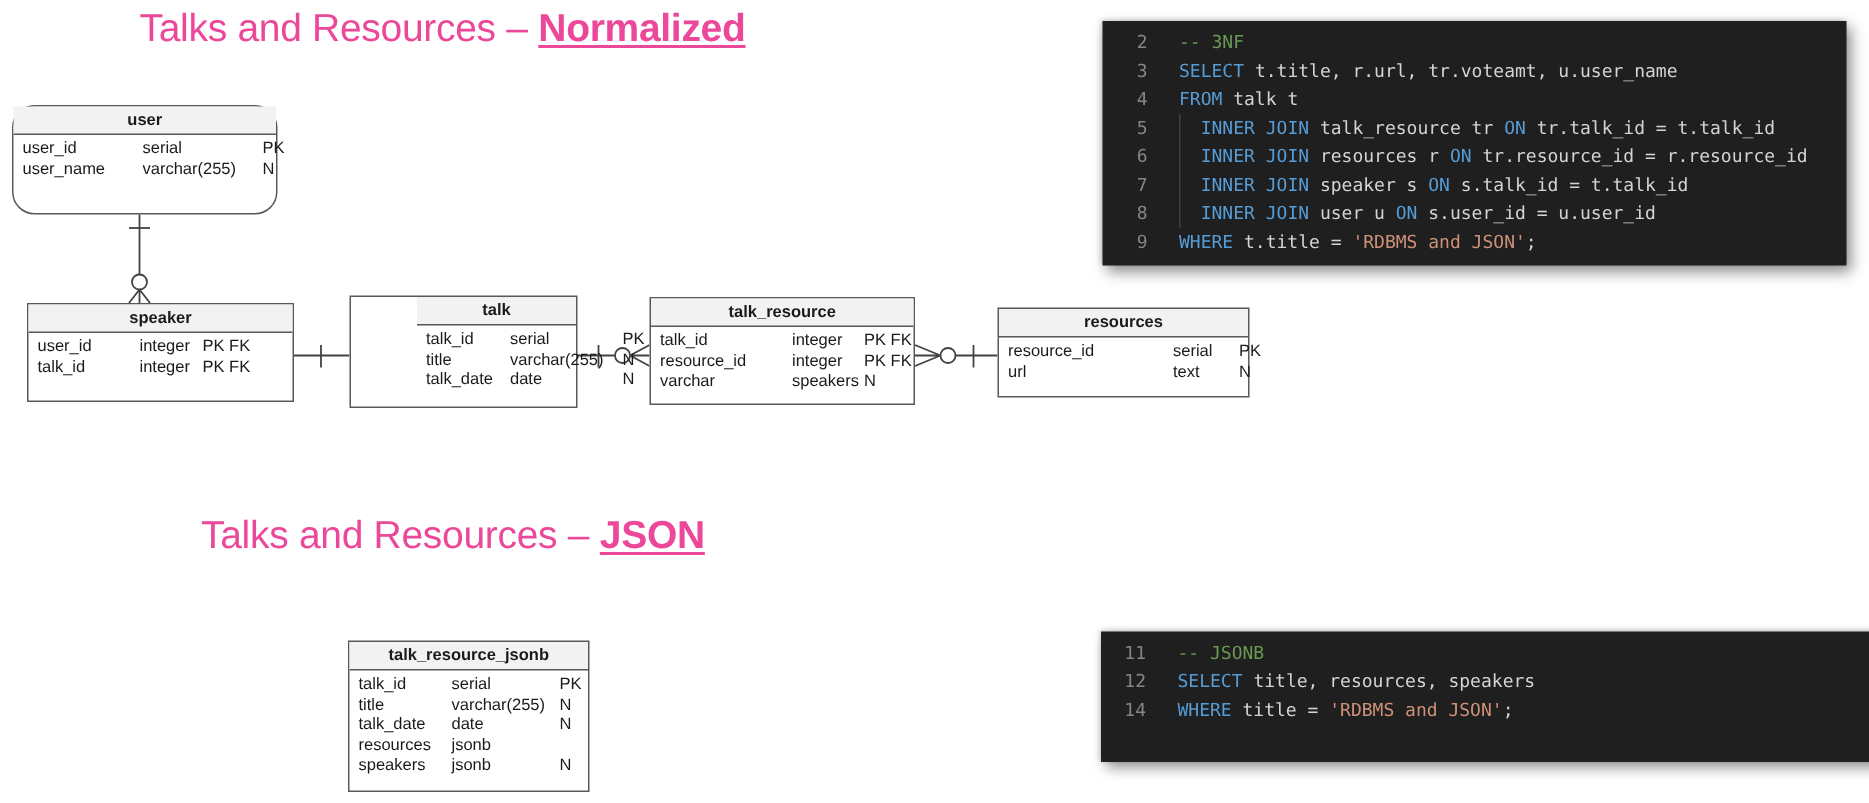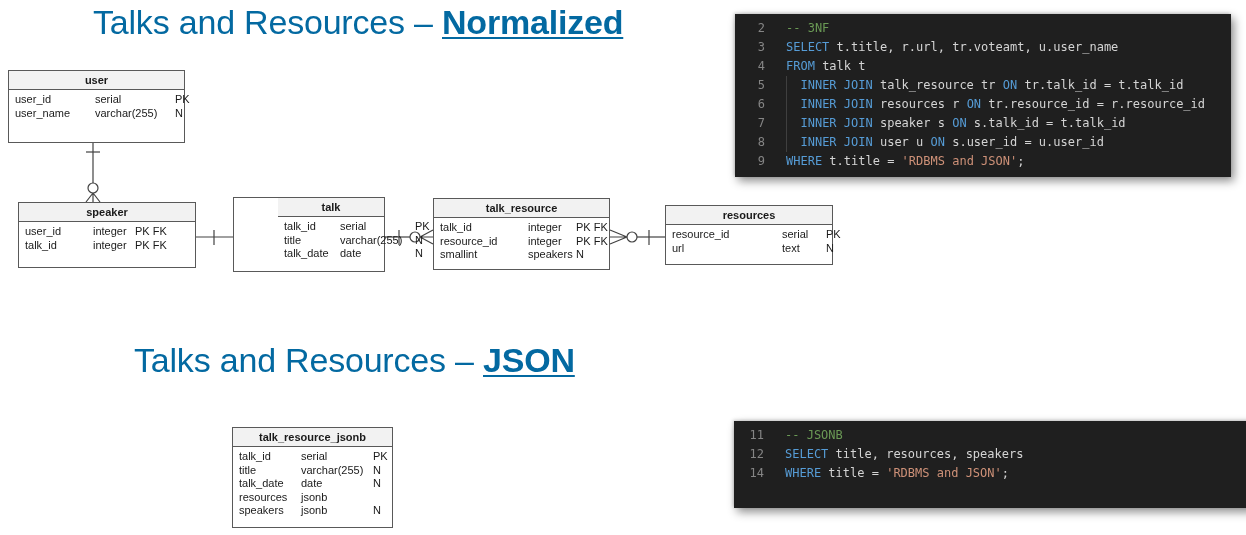--- a/index.html
+++ b/index.html
@@ -1,20 +1,20 @@
 <!DOCTYPE html>
 <html><head>
 <meta charset="utf-8">
 <style>
   * { margin:0; padding:0; box-sizing:border-box; }
   body { background:#fff; font-family:"Liberation Sans", sans-serif; }
   .canvas { position:relative; width:1246px; height:535px; background:#ffffff; overflow:hidden; }
 
   
-  .slide-title { position:absolute; font-size:34px; color:#0369a1; letter-spacing:-0.2px; white-space:nowrap; }
+  .slide-title { position:absolute; font-size:26px; color:#ec4899; letter-spacing:-0.2px; white-space:nowrap; }
   .slide-title .emph { font-weight:bold; text-decoration:underline; text-decoration-thickness:2px; text-underline-offset:3px; }
 
   
   .entity { position:absolute; border:1px solid #595959; background:#fff; font-size:11px; color:#1a1a1a; }
   .entity-header { background:#f2f2f2; border-bottom:1px solid #595959; font-weight:bold; text-align:center; height:19px; line-height:19px; }
   .entity-body { padding-top:3px; }
   .entity-row { display:grid; padding-left:6px; line-height:13.5px; white-space:nowrap; }
   .e-user .entity-row      { grid-template-columns:80px 80px auto; }
   .e-speaker .entity-row   { grid-template-columns:68px 42px auto; }
   .e-talk .entity-row      { grid-template-columns:56px 75px auto; }
@@ -71,21 +71,21 @@
       <path d="M420 237 L433 230 M420 237 L433 244 M420 237 L433 237"></path>
     </g>
     <g>
       <path d="M610 230 L627 237 M610 244 L627 237 M610 237 L627 237"></path>
       <circle cx="632" cy="237" r="5"></circle>
       <path d="M637 237 L665 237"></path>
       <path d="M649 230 L649 245"></path>
     </g>
   </svg>
 
-  <div class="entity e-user" style="left:8px; top:70px; width:177px; height:73px;">
+  <div class="entity e-user" style="left:8px; top:70px; width:177px; height:73px;border-radius:15px;">
     <div class="entity-header">user</div>
     <div class="entity-body">
       <div class="entity-row">
         <span>user_id</span>
         <span>serial</span>
         <span>PK</span>
       </div>
       <div class="entity-row">
         <span>user_name</span>
         <span>varchar(255)</span>
@@ -138,21 +138,21 @@
         <span>talk_id</span>
         <span>integer</span>
         <span>PK FK</span>
       </div>
       <div class="entity-row">
         <span>resource_id</span>
         <span>integer</span>
         <span>PK FK</span>
       </div>
       <div class="entity-row">
-        <span>smallint</span>
+        <span>varchar</span>
         <span>speakers</span>
         <span>N</span>
       </div>
     </div>
   </div>
 
   <div class="entity e-resources" style="left:665px; top:205px; width:168px; height:60px;">
     <div class="entity-header">resources</div>
     <div class="entity-body">
       <div class="entity-row">

